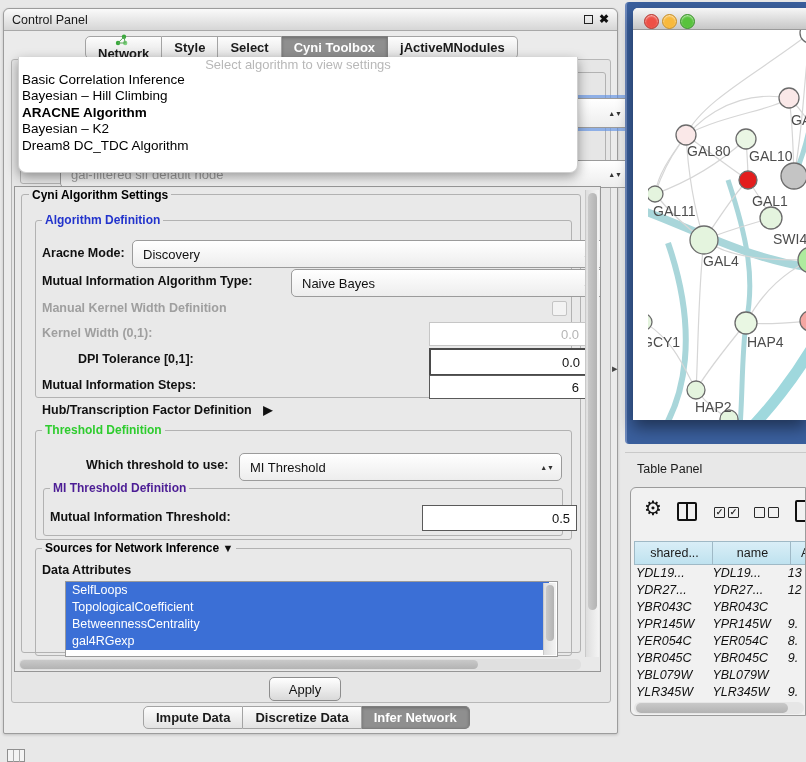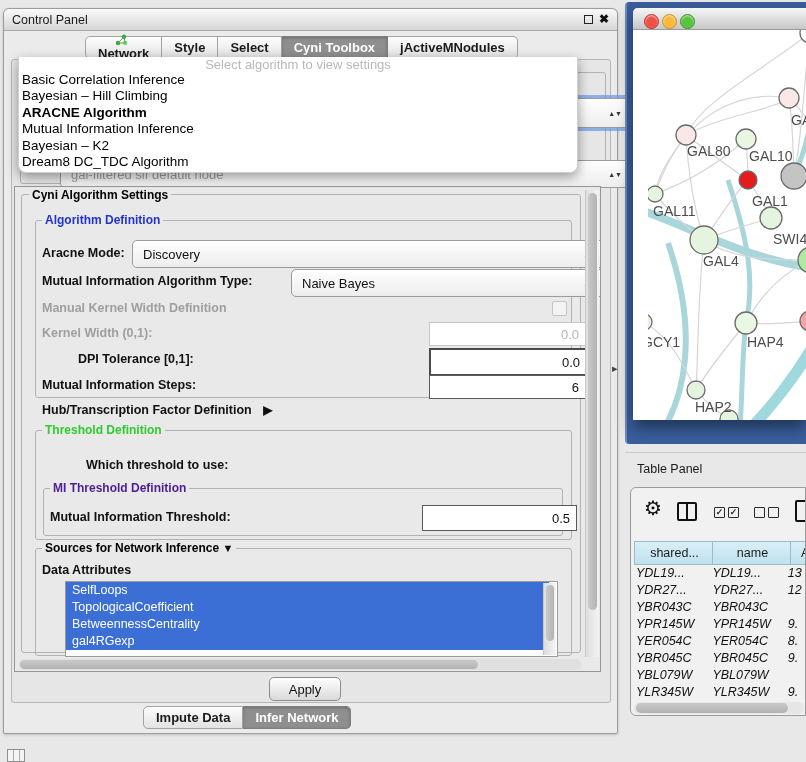--- a/index.html
+++ b/index.html
@@ -136,33 +136,35 @@
         <span class="stepper">▲▼</span>
       </div>
     </div>
 
     <div class="pushbtn" style="left:265px;top:668px;width:70px;height:22px;">Apply</div>
 
     <div class="abs tabrow" style="left:139px;top:697px;" id="bottom-tabs">
         <div class="tab">
           <span>Impute Data</span>
         </div>
+        <div class="tab">
+          <span>Discretize Data</span>
+        </div>
         <div class="tab sel">
           <span>Infer Network</span>
         </div>
       </div>
   </div>
 
   <div class="abs dropdown">
     <div class="dd-prompt">Select algorithm to view settings</div>
     <div id="algo-options">
         <div class="dd-item">Basic Correlation Inference</div>
         <div class="dd-item">Bayesian – Hill Climbing</div>
         <div class="dd-item bold">ARACNE Algorithm</div>
-        <div class="dd-item">Mutual Information Inference</div>
         <div class="dd-item">Bayesian – K2</div>
         <div class="dd-item">Dream8 DC_TDC Algorithm</div>
       </div>
   </div>
 
   <div class="abs settings">
     <div class="group" style="left:6px;top:7px;width:560px;height:459px;"></div>
     <div class="gtitle" style="left:14px;top:1px;">Cyni Algorithm Settings</div>
 
     <div class="group" style="left:20px;top:33px;width:537px;height:178px;"></div>
@@ -194,20 +196,24 @@
 
     <div class="lbl" style="left:27px;top:216px;">
       <span>Hub/Transcription Factor Definition</span>
       <span class="arrow" style="margin-left:8px;font-size:12px;">▶</span>
     </div>
 
     <div class="group" style="left:20px;top:243px;width:537px;height:110px;"></div>
     <div class="gtitle" style="left:27px;top:236px;color:#2ECC2E;">Threshold Definition</div>
 
     <div class="lbl" style="left:71px;top:271px;">Which threshold to use:</div>
+    <div class="combo" style="left:224px;top:266px;width:291px;height:26px;">
+      <span>MI Threshold</span>
+      <span class="stepper">▲▼</span>
+    </div>
 
     <div class="group" style="left:28px;top:301px;width:520px;height:48px;"></div>
     <div class="gtitle" style="left:35px;top:294px;color:#4c1d95;">MI Threshold Definition</div>
     <div class="lbl" style="left:35px;top:323px;">Mutual Information Threshold:</div>
     <div class="field med" style="left:407px;top:318px;width:141px;height:24px;">0.5</div>
 
     <div class="group" style="left:20px;top:361px;width:537px;height:108px;"></div>
     <div class="gtitle" style="left:27px;top:354px;">
       <span>Sources for Network Inference</span>
       <span class="arrow" style="font-size:11px;">▼</span>

